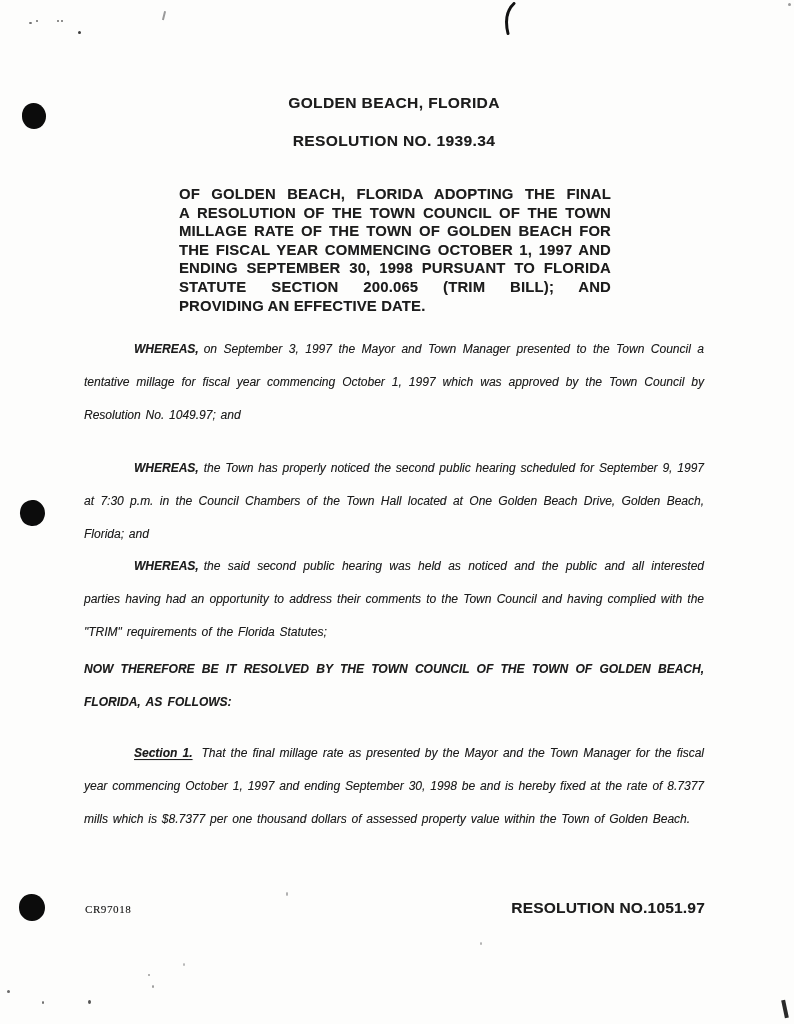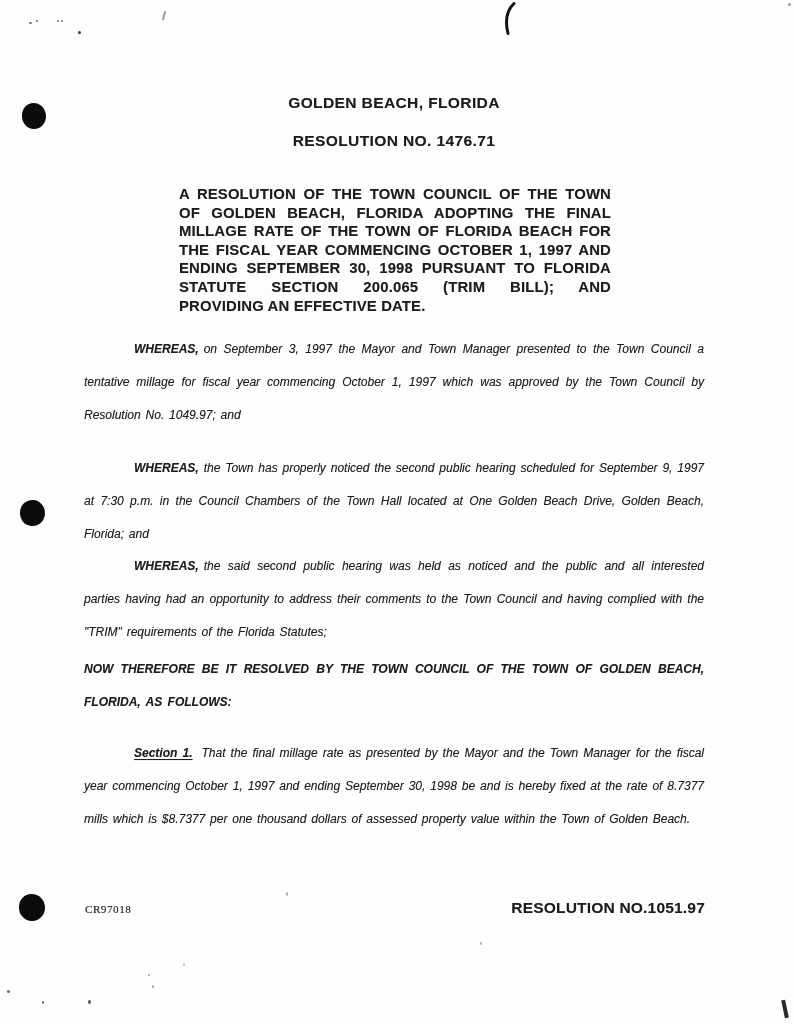--- a/index.html
+++ b/index.html
@@ -140,26 +140,26 @@
     <svg width="20" height="34" viewBox="0 0 20 34">
       <path d="M15,1.5 C8,8 5.5,17 9,31.5" stroke="#121212" stroke-width="3" fill="none" stroke-linecap="round"></path>
     </svg>
   </div>
 
   <div class="punch-dot dot-1"></div>
   <div class="punch-dot dot-2"></div>
   <div class="punch-dot dot-3"></div>
 
   <div class="doc-title">GOLDEN BEACH, FLORIDA</div>
-  <div class="doc-resno">RESOLUTION NO. 1476.71</div>
+  <div class="doc-resno">RESOLUTION NO. 1939.34</div>
 
   <div class="preamble">
+    <div class="pre-line">OF GOLDEN BEACH, FLORIDA ADOPTING THE FINAL</div>
     <div class="pre-line">A RESOLUTION OF THE TOWN COUNCIL OF THE TOWN</div>
-    <div class="pre-line">OF GOLDEN BEACH, FLORIDA ADOPTING THE FINAL</div>
-    <div class="pre-line">MILLAGE RATE OF THE TOWN OF FLORIDA BEACH FOR</div>
+    <div class="pre-line">MILLAGE RATE OF THE TOWN OF GOLDEN BEACH FOR</div>
     <div class="pre-line">THE FISCAL YEAR COMMENCING OCTOBER 1, 1997 AND</div>
     <div class="pre-line">ENDING SEPTEMBER 30, 1998 PURSUANT TO FLORIDA</div>
     <div class="pre-line">STATUTE SECTION 200.065 (TRIM BILL); AND</div>
     <div class="pre-line last">PROVIDING AN EFFECTIVE DATE.</div>
   </div>
 
   <div class="body-par indent par-whereas-1">
     <span class="lead-bold">WHEREAS,</span><span>on September 3, 1997 the Mayor and Town Manager presented to the Town Council a tentative millage for fiscal year commencing October 1, 1997 which was approved by the Town Council by Resolution No. 1049.97; and</span>
   </div>
 

